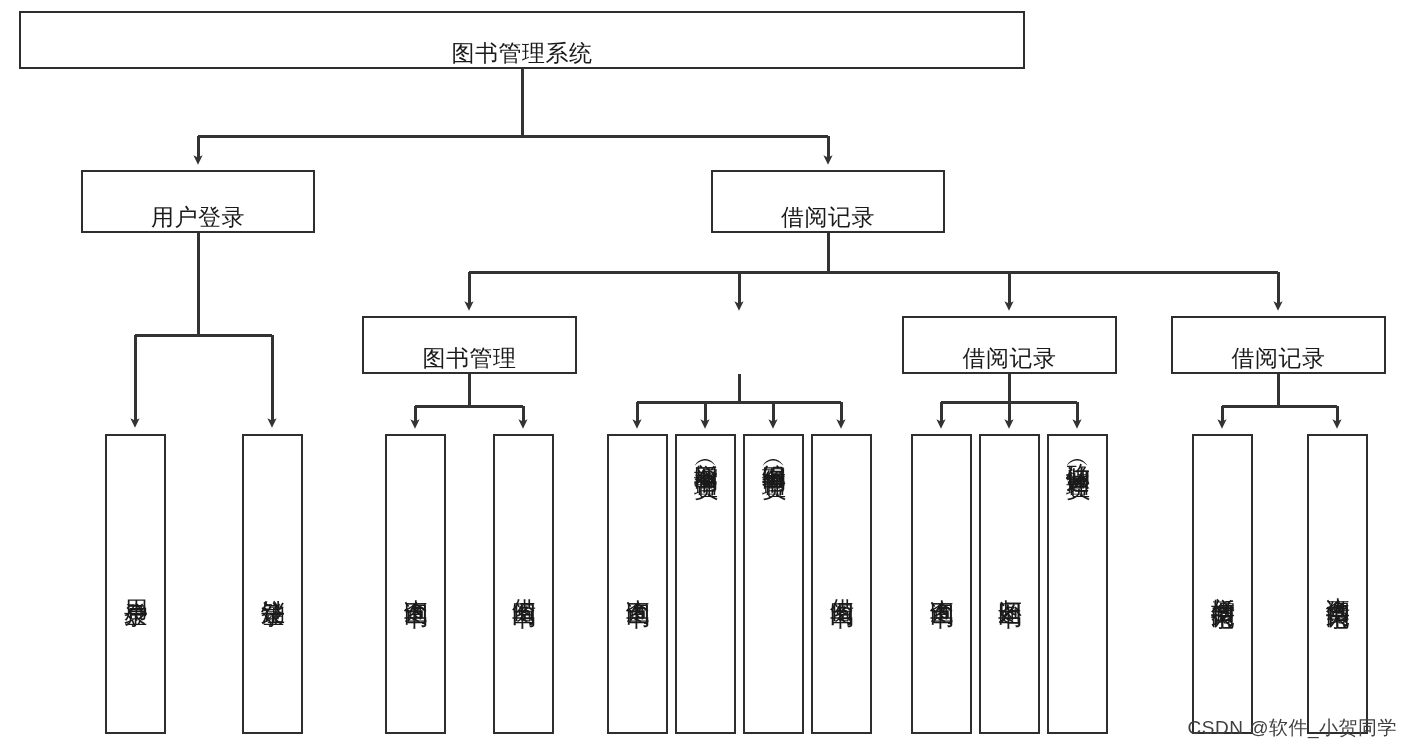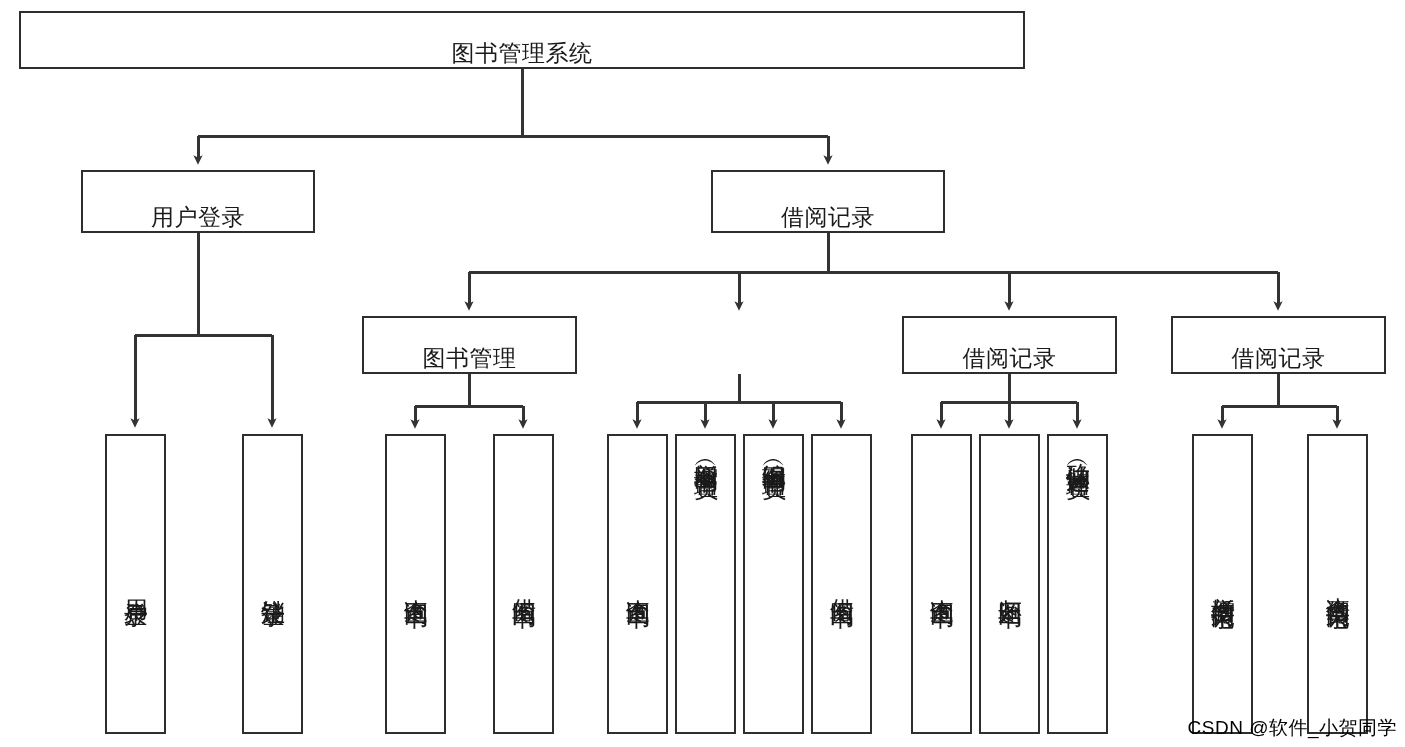--- a/index.html
+++ b/index.html
@@ -63,21 +63,21 @@
   }
   .node.vertical.centered {
     align-items: center;
     padding-top: 0;
   }
   #watermark {
     position: absolute;
     right: 8px;
     bottom: 6px;
     font-size: 19px;
-    color: #000000;
+    color: #404040;
     letter-spacing: 0.5px;
     white-space: nowrap;
     pointer-events: none;
   }
 </style>
 </head>
 <body>
 
 <div id="diagram-root">
 

